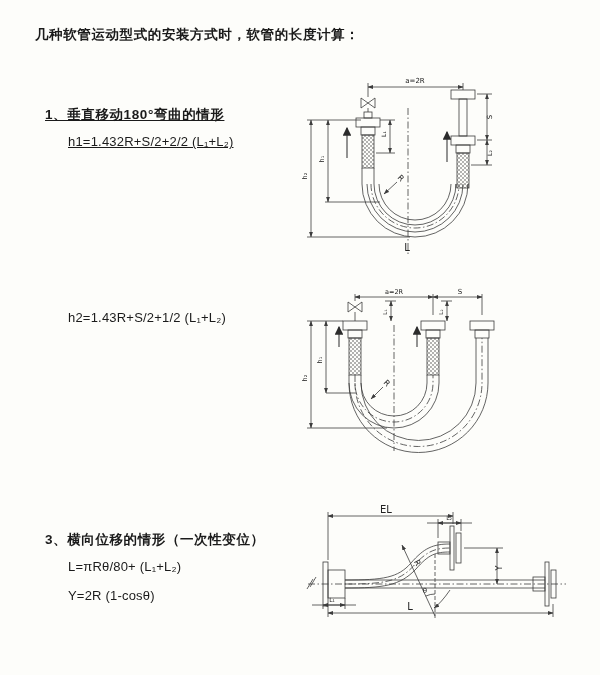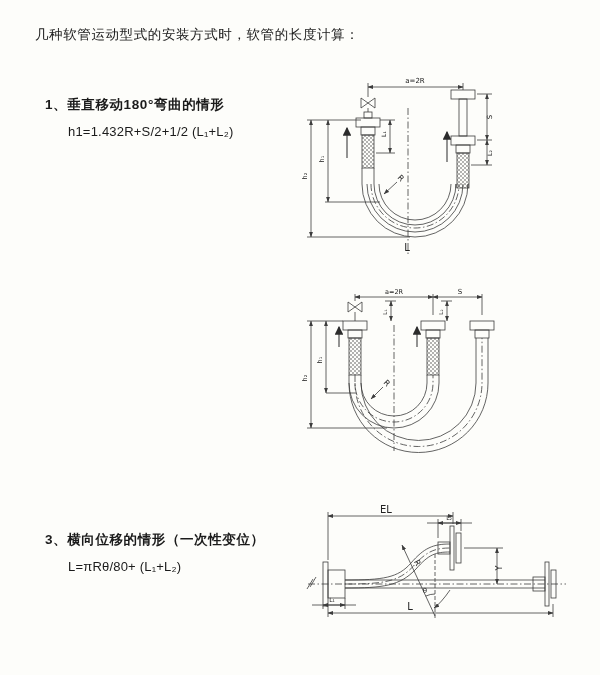--- a/index.html
+++ b/index.html
@@ -3,53 +3,55 @@
 <meta charset="utf-8">
 <style>
   html,body { margin:0; padding:0; }
   body {
     width:600px; height:675px; position:relative; overflow:hidden;
     background:#fdfdfa; color:#1b1b1b;
     font-family:"Liberation Sans","DejaVu Sans",sans-serif;
   }
   .title {
     position:absolute; left:35px; top:26px;
-    font-size:13.5px; font-weight:400; letter-spacing:0.6px;
+    font-size:13.5px; font-weight:700; letter-spacing:0.6px;
   }
   .section { position:absolute; left:45px; }
-  .sec1 { top:96px; } .sec2 { top:304px; } .sec3 { top:531px; }
+  .sec1 { top:106px;text-decoration:underline; } .sec2 { top:304px; } .sec3 { top:531px; }
   .sec-heading { font-size:13.5px; font-weight:600; letter-spacing:0.6px; margin:0 0 4px 0; }
   .formula { font-size:13px; font-weight:500; letter-spacing:0.2px; margin-left:23px; line-height:28.5px; white-space:nowrap; }
   .diagram { position:absolute; }
   #d1 { left:295px; top:70px; }
   #d2 { left:295px; top:283px; }
   #d3 { left:298px; top:498px; }
   svg { display:block; }
   svg text { font-family:"DejaVu Sans",sans-serif; fill:#222; stroke:none; }
   .ln { stroke:#3c3c3c; stroke-width:0.8; fill:none; }
   .thick { stroke-width:1.1; }
   .cdash { stroke-dasharray:7 2.5 1.5 2.5; }
   .sdash { stroke-dasharray:4 2; }
 </style>
 </head>
 <body>
 
 <div class="title">几种软管运动型式的安装方式时，软管的长度计算：</div>
 
 <div class="section sec1">
   <div class="sec-heading">1、垂直移动180°弯曲的情形</div>
-  <div class="formula">h1=1.432R+S/2+1/2 (L₁+L₂)</div>
+  <div class="formula">h1=1.432R+S/2+2/2 (L₁+L₂)</div>
 </div>
 
 <div class="section sec2">
+  <div class="formula">h2=1.43R+S/2+1/2 (L₁+L₂)</div>
 </div>
 
 <div class="section sec3">
   <div class="sec-heading">3、横向位移的情形（一次性变位）</div>
   <div class="formula">L=πRθ/80+ (L₁+L₂)</div>
+  <div class="formula">Y=2R (1-cosθ)</div>
 </div>
 
 <svg id="d1" class="diagram" width="290" height="190" viewBox="0 0 290 190">
   <defs>
     <marker id="ar1" markerWidth="7" markerHeight="5" refX="6.5" refY="2.5" orient="auto-start-reverse">
       <path d="M0,0 L7,2.5 L0,5 Z" fill="#3c3c3c"></path>
     </marker>
     <marker id="mv1" markerWidth="8" markerHeight="8" refX="7" refY="4" orient="auto">
       <path d="M0,0 L8,4 L0,8 Z" fill="#2c2c2c"></path>
     </marker>

